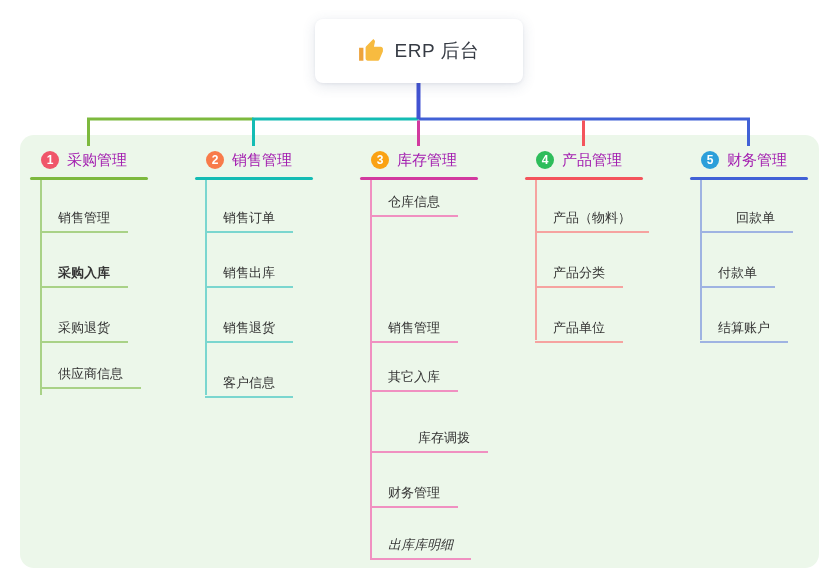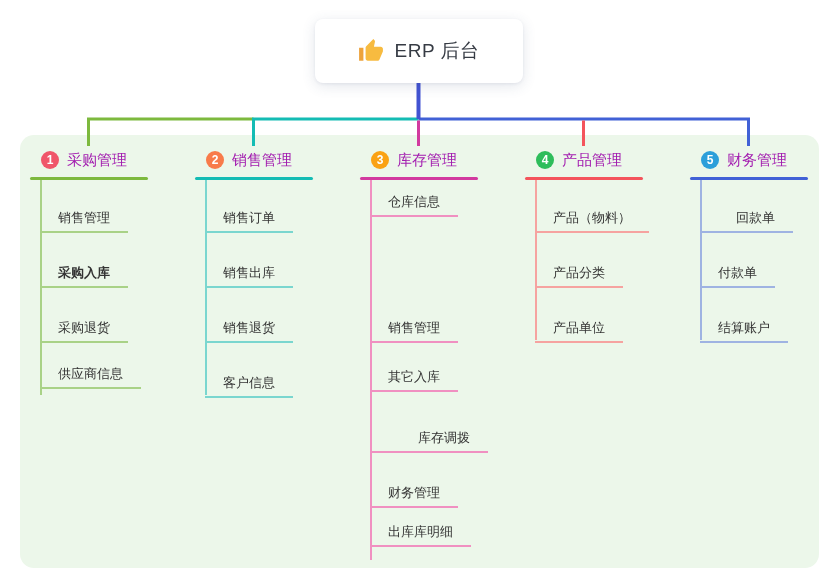--- a/index.html
+++ b/index.html
@@ -174,21 +174,21 @@
         <span class="badge" style="background: rgb(250, 162, 20);">3</span>
         <span class="branch-label">库存管理</span>
       </div>
       <div class="title-underline" style="background: rgb(210, 58, 159);"></div>
       <div class="vline" style="background: rgb(240, 144, 193); height: 380px;"></div>
       <div class="child" style="top: 57px; border-bottom: 2px solid rgb(240, 144, 193);"><span class="child-label">仓库信息</span></div>
       <div class="child" style="top: 183px; border-bottom: 2px solid rgb(240, 144, 193);"><span class="child-label">销售管理</span></div>
       <div class="child" style="top: 232px; border-bottom: 2px solid rgb(240, 144, 193);"><span class="child-label">其它入库</span></div>
       <div class="child" style="top: 293px; border-bottom: 2px solid rgb(240, 144, 193); padding-left: 48px;"><span class="child-label">库存调拨</span></div>
       <div class="child" style="top: 348px; border-bottom: 2px solid rgb(240, 144, 193);"><span class="child-label">财务管理</span></div>
-      <div class="child" style="top: 387px; border-bottom: 2px solid rgb(240, 144, 193);"><span class="child-label">出库库明细</span></div>
+      <div class="child" style="top: 400px; border-bottom: 2px solid rgb(240, 144, 193); font-style: italic;"><span class="child-label">出库库明细</span></div>
     </div>
     <div class="branch" style="left: 525px; height: 213px;">
       <div class="branch-title">
         <span class="badge" style="background: rgb(46, 189, 91);">4</span>
         <span class="branch-label">产品管理</span>
       </div>
       <div class="title-underline" style="background: rgb(244, 84, 92);"></div>
       <div class="vline" style="background: rgb(246, 163, 160); height: 160px;"></div>
       <div class="child" style="top: 73px; border-bottom: 2px solid rgb(246, 163, 160);"><span class="child-label">产品（物料）</span></div>
       <div class="child" style="top: 128px; border-bottom: 2px solid rgb(246, 163, 160);"><span class="child-label">产品分类</span></div>

